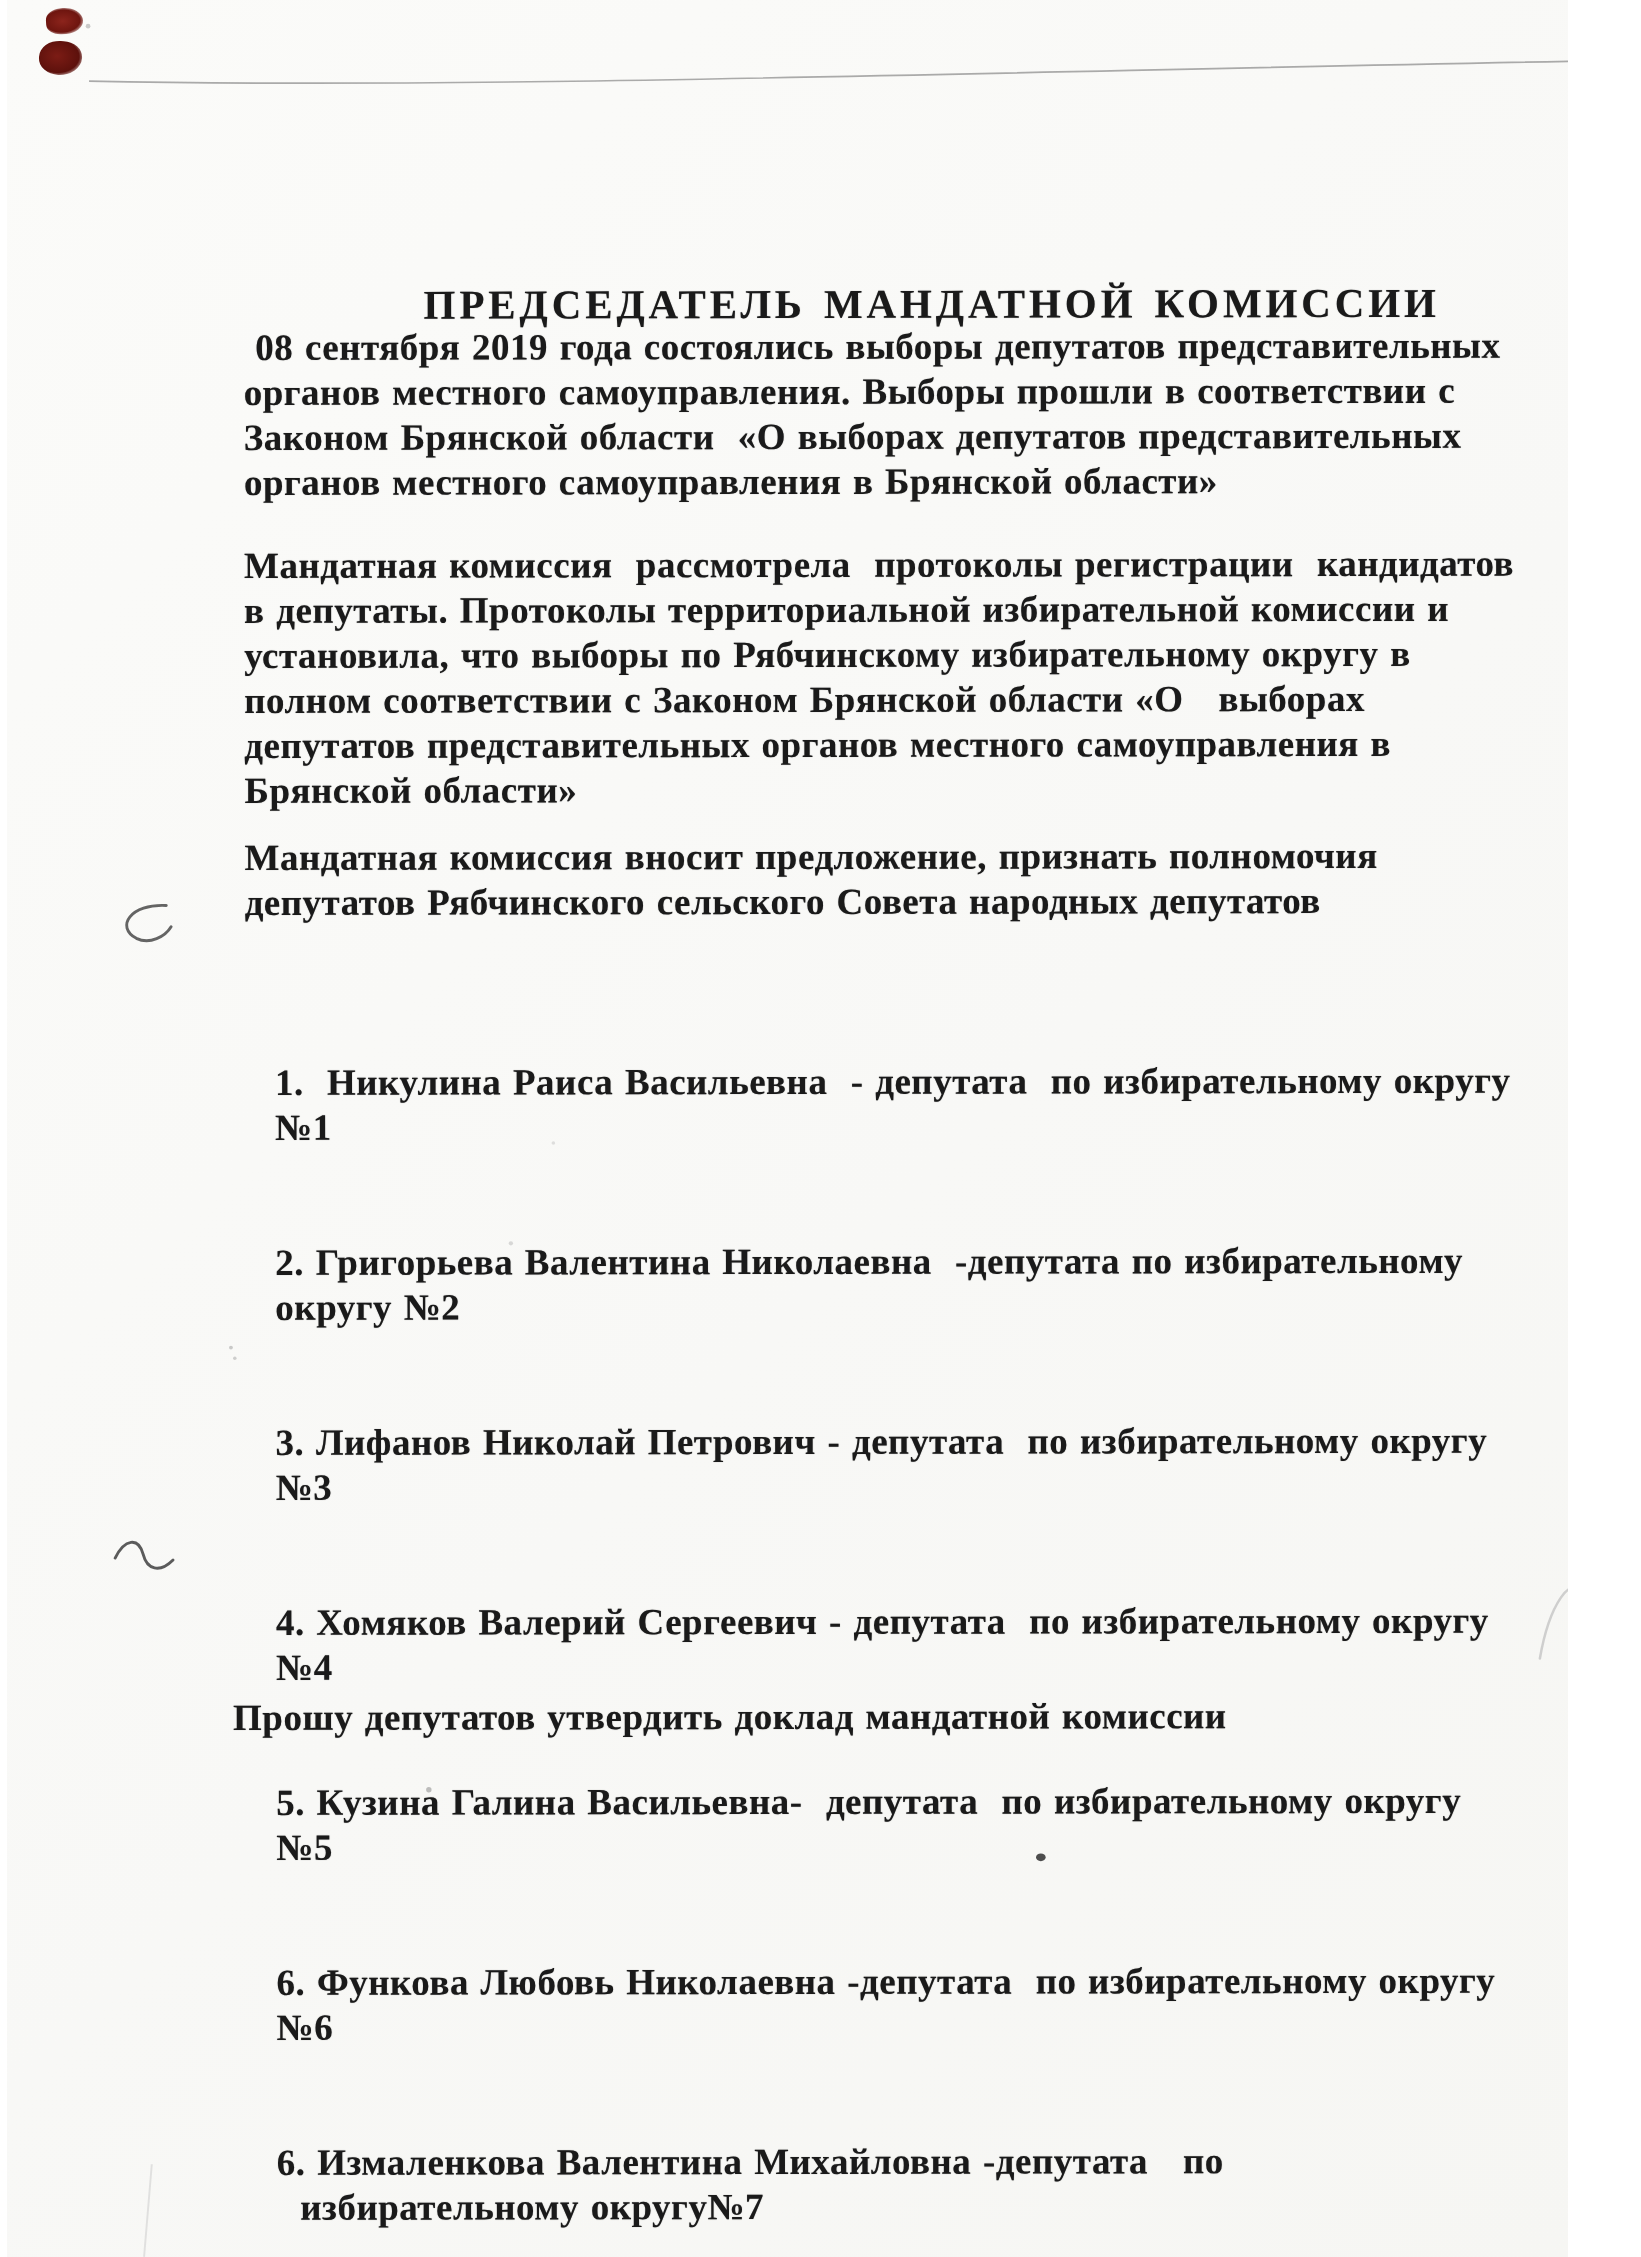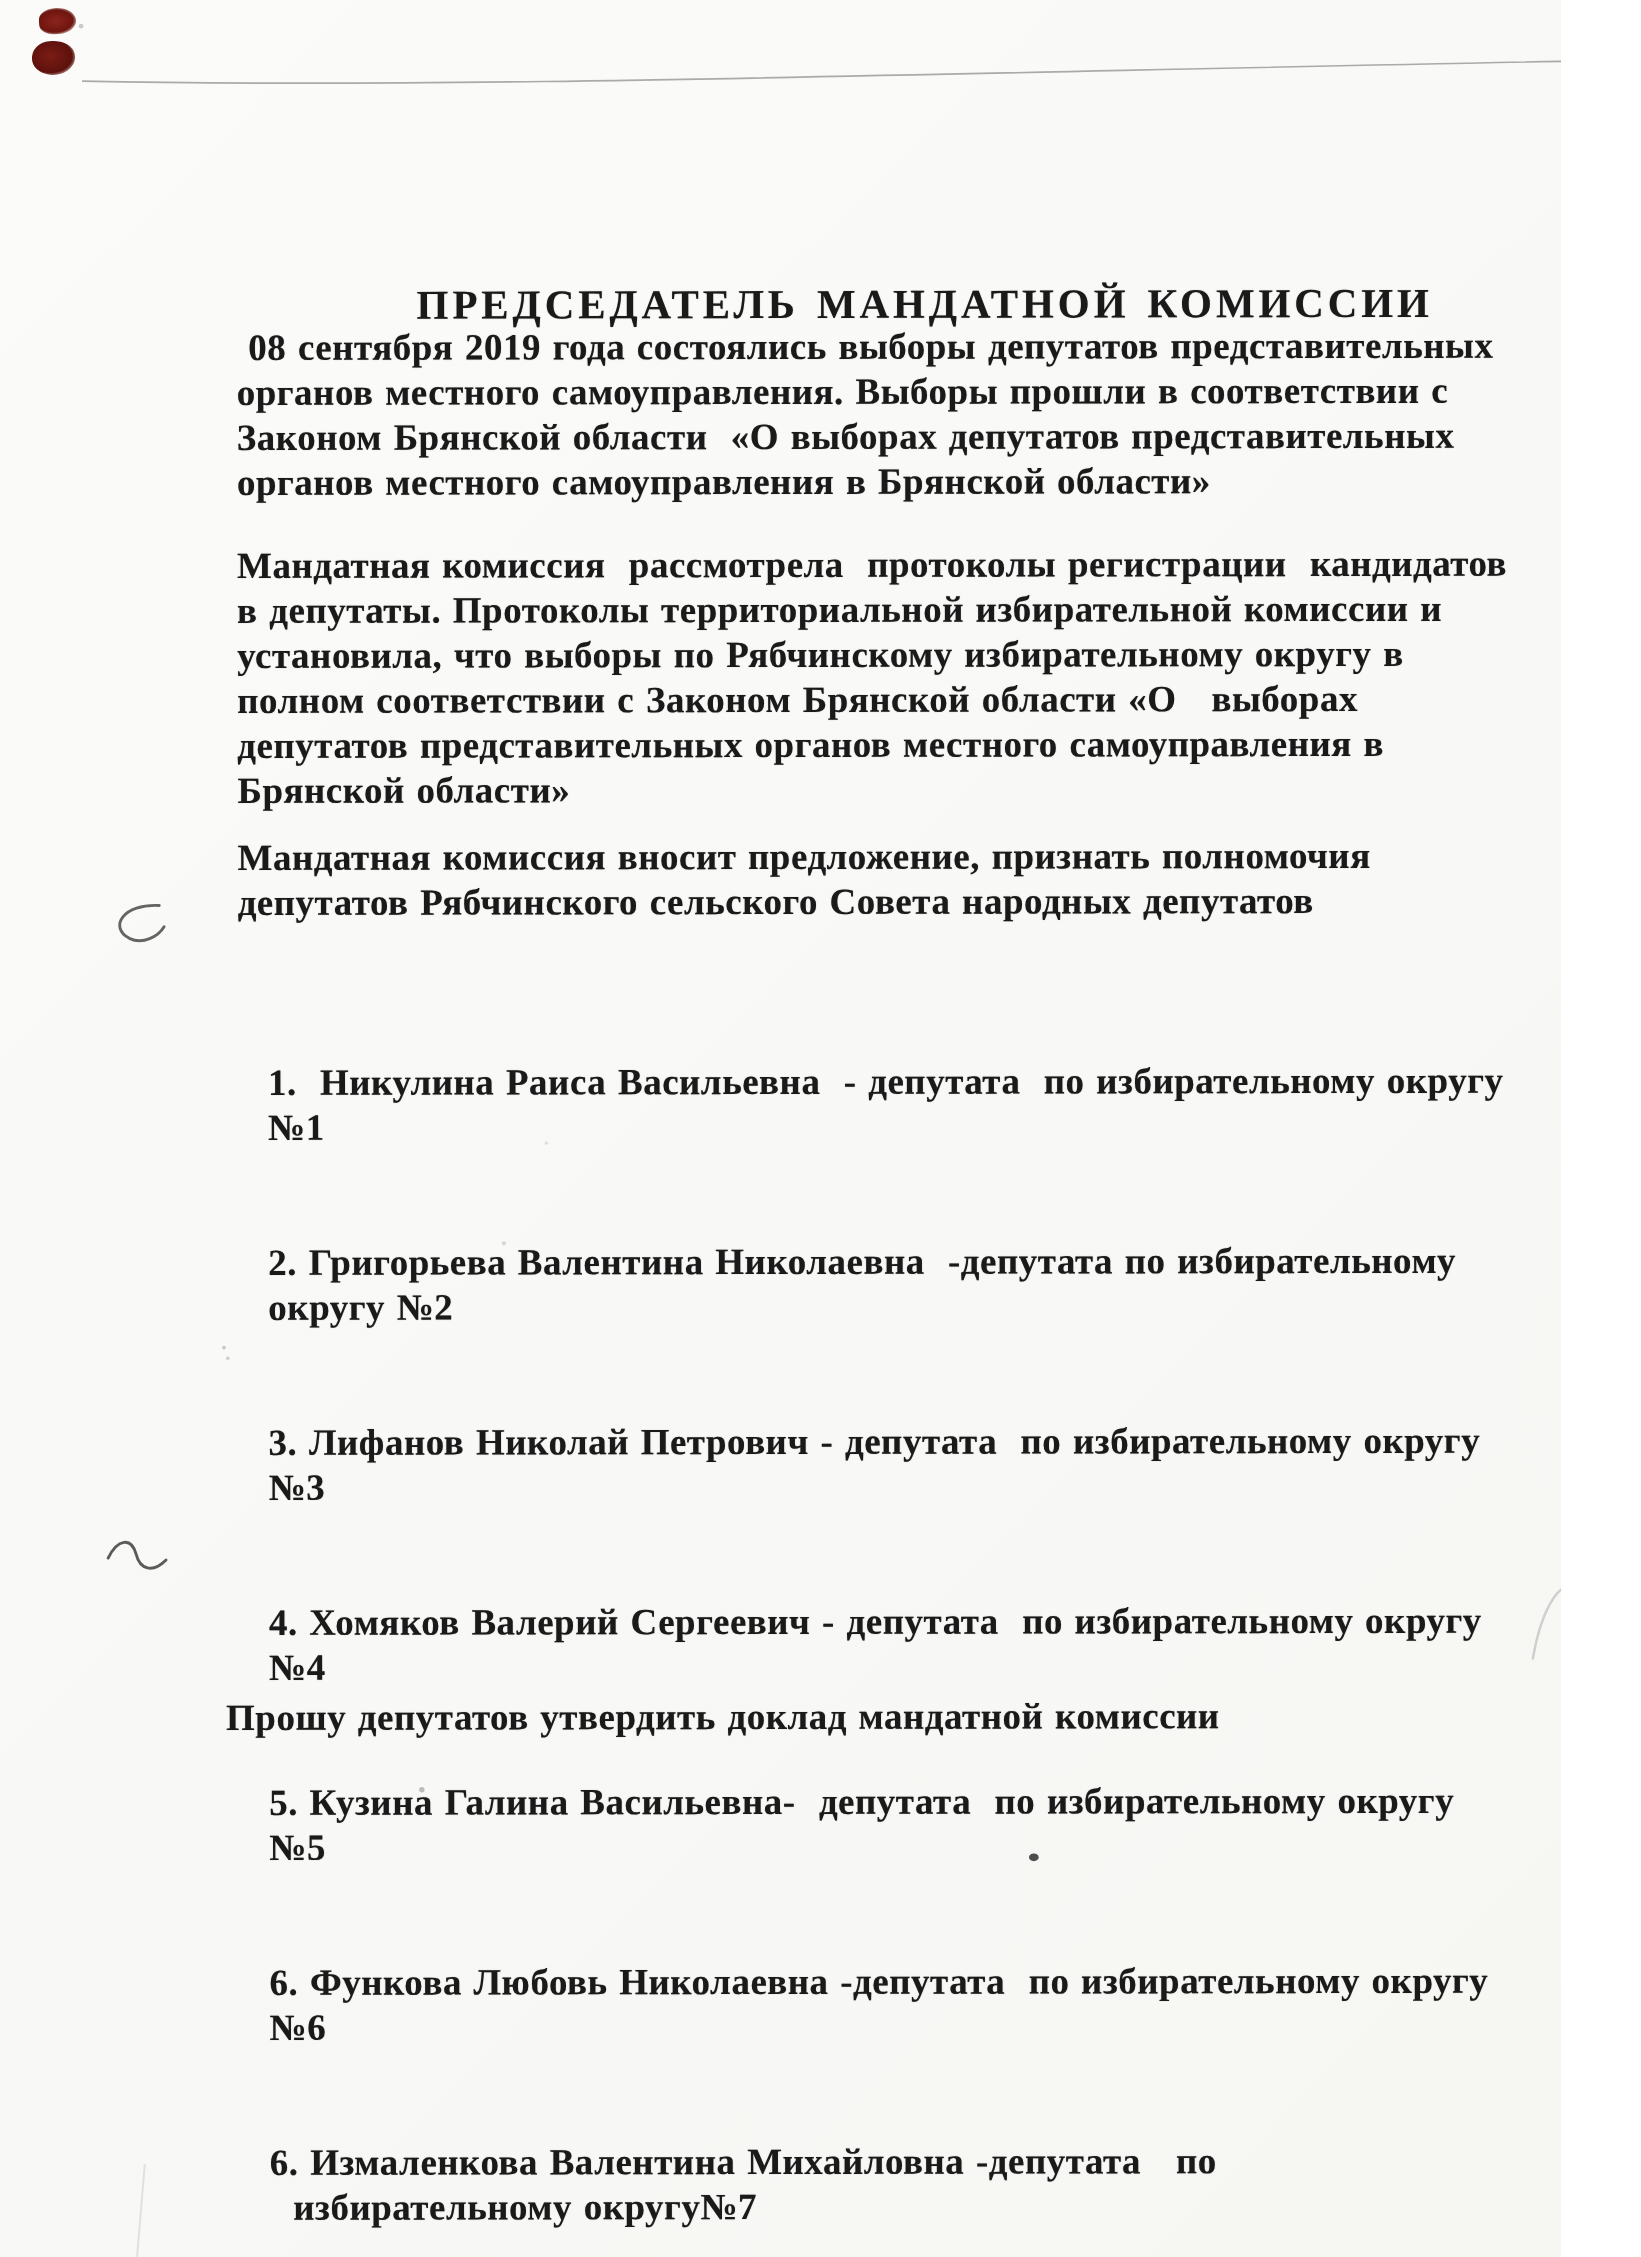--- a/index.html
+++ b/index.html
@@ -5,20 +5,21 @@
   html, body { margin: 0; padding: 0; background: #ffffff; }
   .page {
     position: relative;
     width: 1561px;
     height: 2257px;
     background: linear-gradient(135deg, #fbfbf9 0%, #f8f8f6 55%, #f6f6f3 100%);
     overflow: hidden;
     font-family: "Liberation Serif", serif;
     font-weight: 700;
     color: #1a1a1a;
+    margin-left: 7px;
   }
   .content {
     position: absolute;
     inset: 0;
     transform: rotate(-0.1deg);
     transform-origin: 50% 50%;
   }
   .txt {
     position: absolute;
     white-space: pre;

